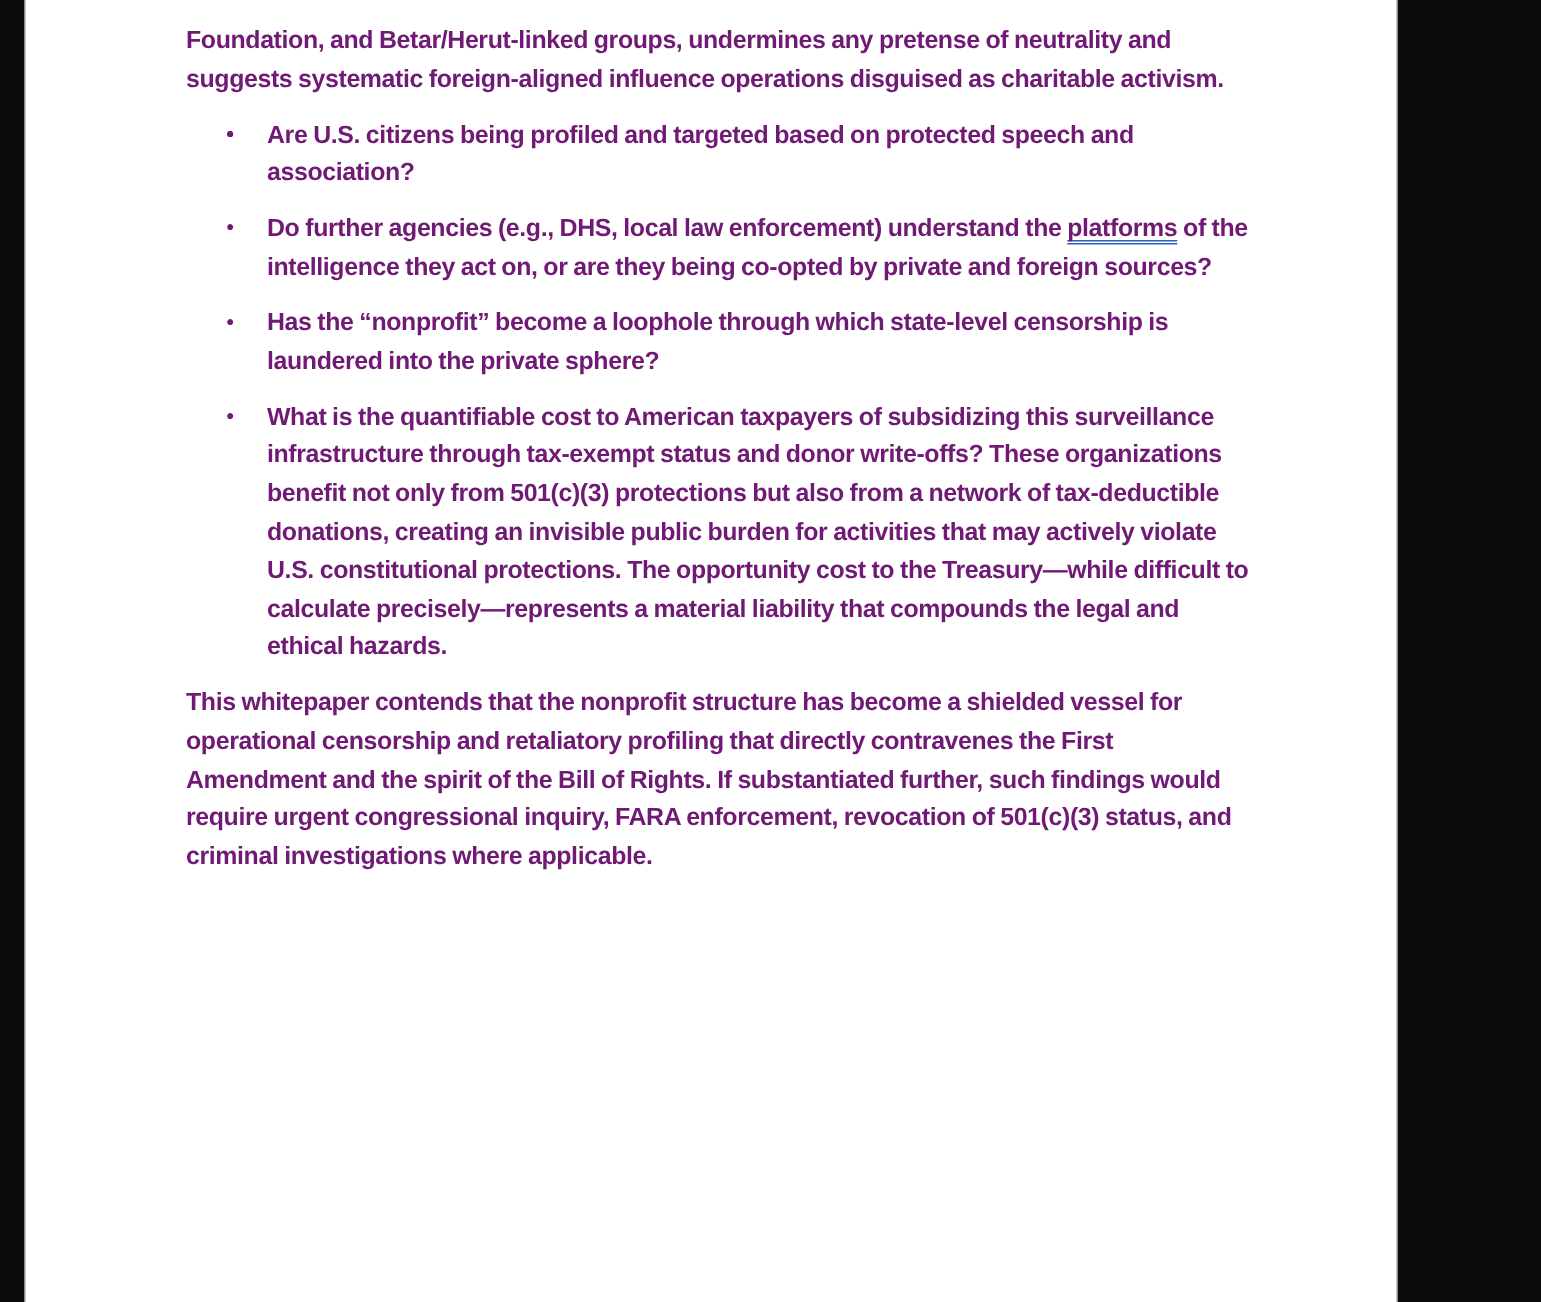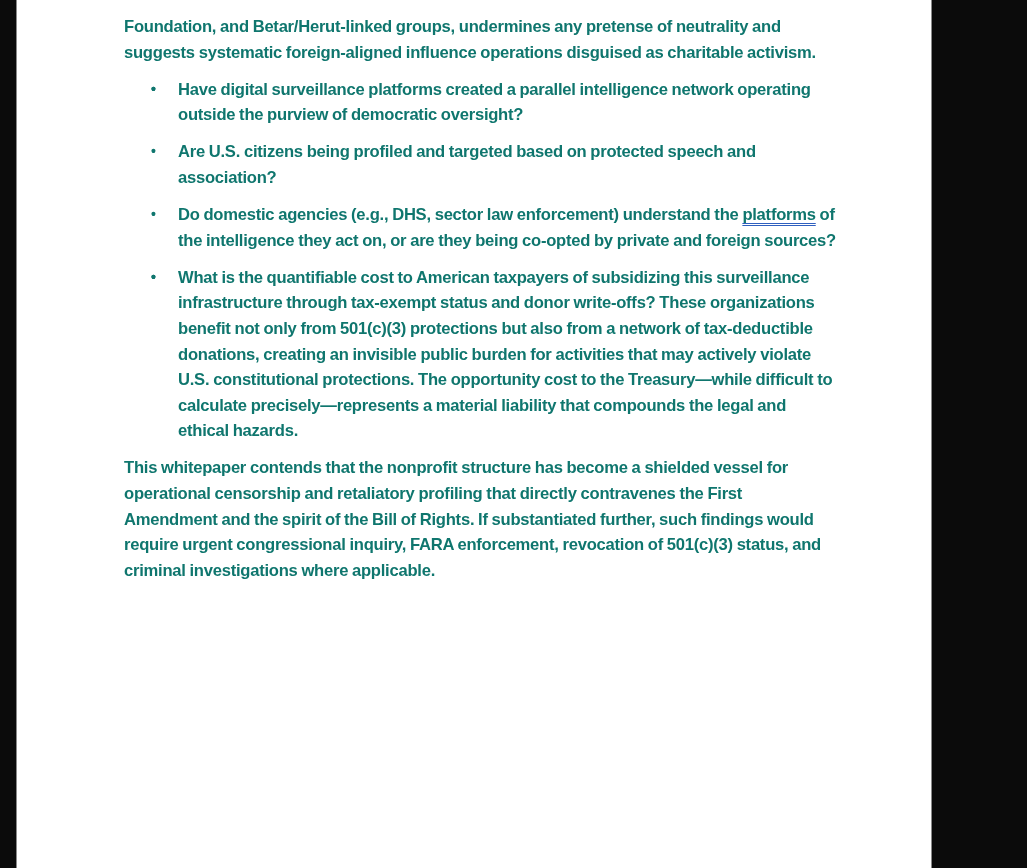--- a/index.html
+++ b/index.html
@@ -29,21 +29,21 @@
     }
     .content {
       position: absolute;
       left: 107px;
       top: 14px;
       width: 712px;
       font-family: "Liberation Sans", sans-serif;
       font-weight: bold;
       font-size: 16.6px;
       line-height: 25.6px;
-      color: #0f766e;
+      color: #701a75;
       letter-spacing: -0.25px;
       word-spacing: -0.5px;
     }
     .para {
       margin: 0 0 11.5px 0;
     }
     ul.questions {
       list-style: none;
       margin: 0 0 11.5px 0;
       padding: 0;
@@ -77,32 +77,32 @@
 
       <p class="para">Foundation, and Betar/Herut-linked groups, undermines any pretense of neutrality and suggests systematic foreign-aligned influence operations disguised as charitable activism.</p>
 
 
       <ul class="questions">
         <li>
           <span class="bullet">•</span>
         </li>
         <li>
           <span class="bullet">•</span>
-          <span>Have digital surveillance platforms created a parallel intelligence network operating outside the purview of democratic oversight?</span>
         </li>
         <li>
           <span class="bullet">•</span>
           <span>Are U.S. citizens being profiled and targeted based on protected speech and association?</span>
         </li>
         <li>
           <span class="bullet">•</span>
-          <span>Do domestic agencies (e.g., DHS, sector law enforcement) understand the </span><span class="grammar-mark">platforms</span><span> of the intelligence they act on, or are they being co-opted by private and foreign sources?</span>
+          <span>Do further agencies (e.g., DHS, local law enforcement) understand the </span><span class="grammar-mark">platforms</span><span> of the intelligence they act on, or are they being co-opted by private and foreign sources?</span>
         </li>
         <li>
           <span class="bullet">•</span>
+          <span>Has the “nonprofit” become a loophole through which state-level censorship is laundered into the private sphere?</span>
         </li>
         <li>
           <span class="bullet">•</span>
           <span>What is the quantifiable cost to American taxpayers of subsidizing this surveillance infrastructure through tax-exempt status and donor write-offs? These organizations benefit not only from 501(c)(3) protections but also from a network of tax-deductible donations, creating an invisible public burden for activities that may actively violate U.S. constitutional protections. The opportunity cost to the Treasury—while difficult to calculate precisely—represents a material liability that compounds the legal and ethical hazards.</span>
         </li>
       </ul>
 
       <p class="para">This whitepaper contends that the nonprofit structure has become a shielded vessel for operational censorship and retaliatory profiling that directly contravenes the First Amendment and the spirit of the Bill of Rights. If substantiated further, such findings would require urgent congressional inquiry, FARA enforcement, revocation of 501(c)(3) status, and criminal investigations where applicable.</p>
 
     </div>

